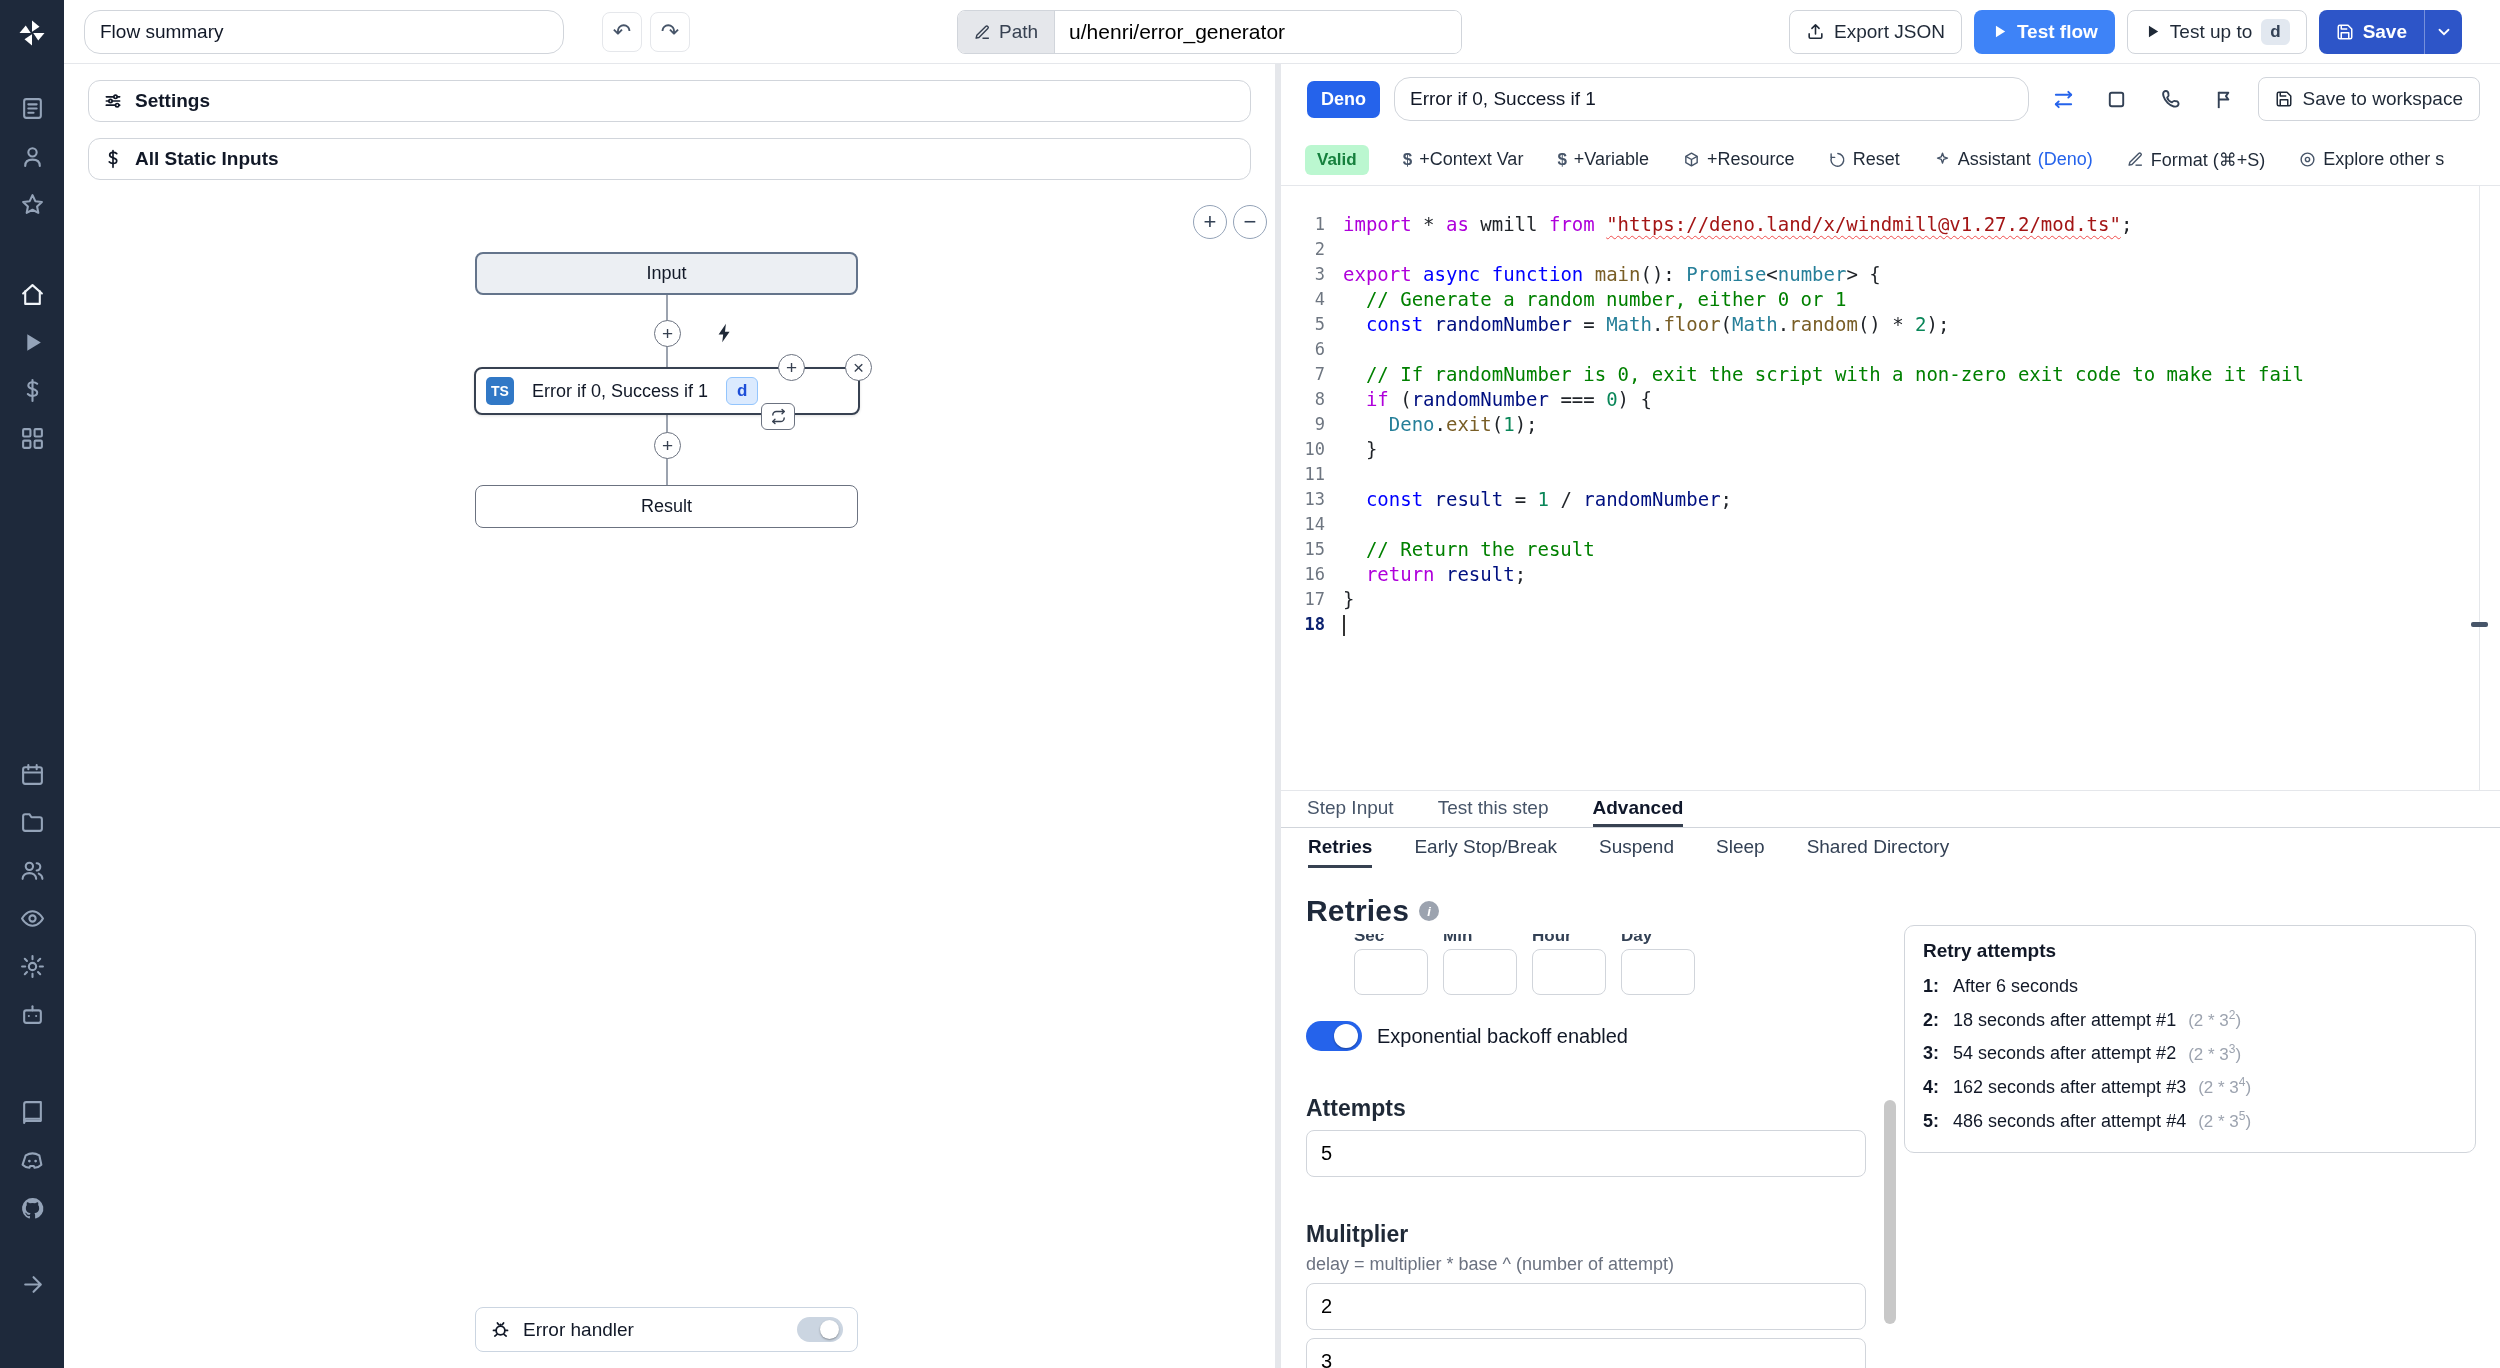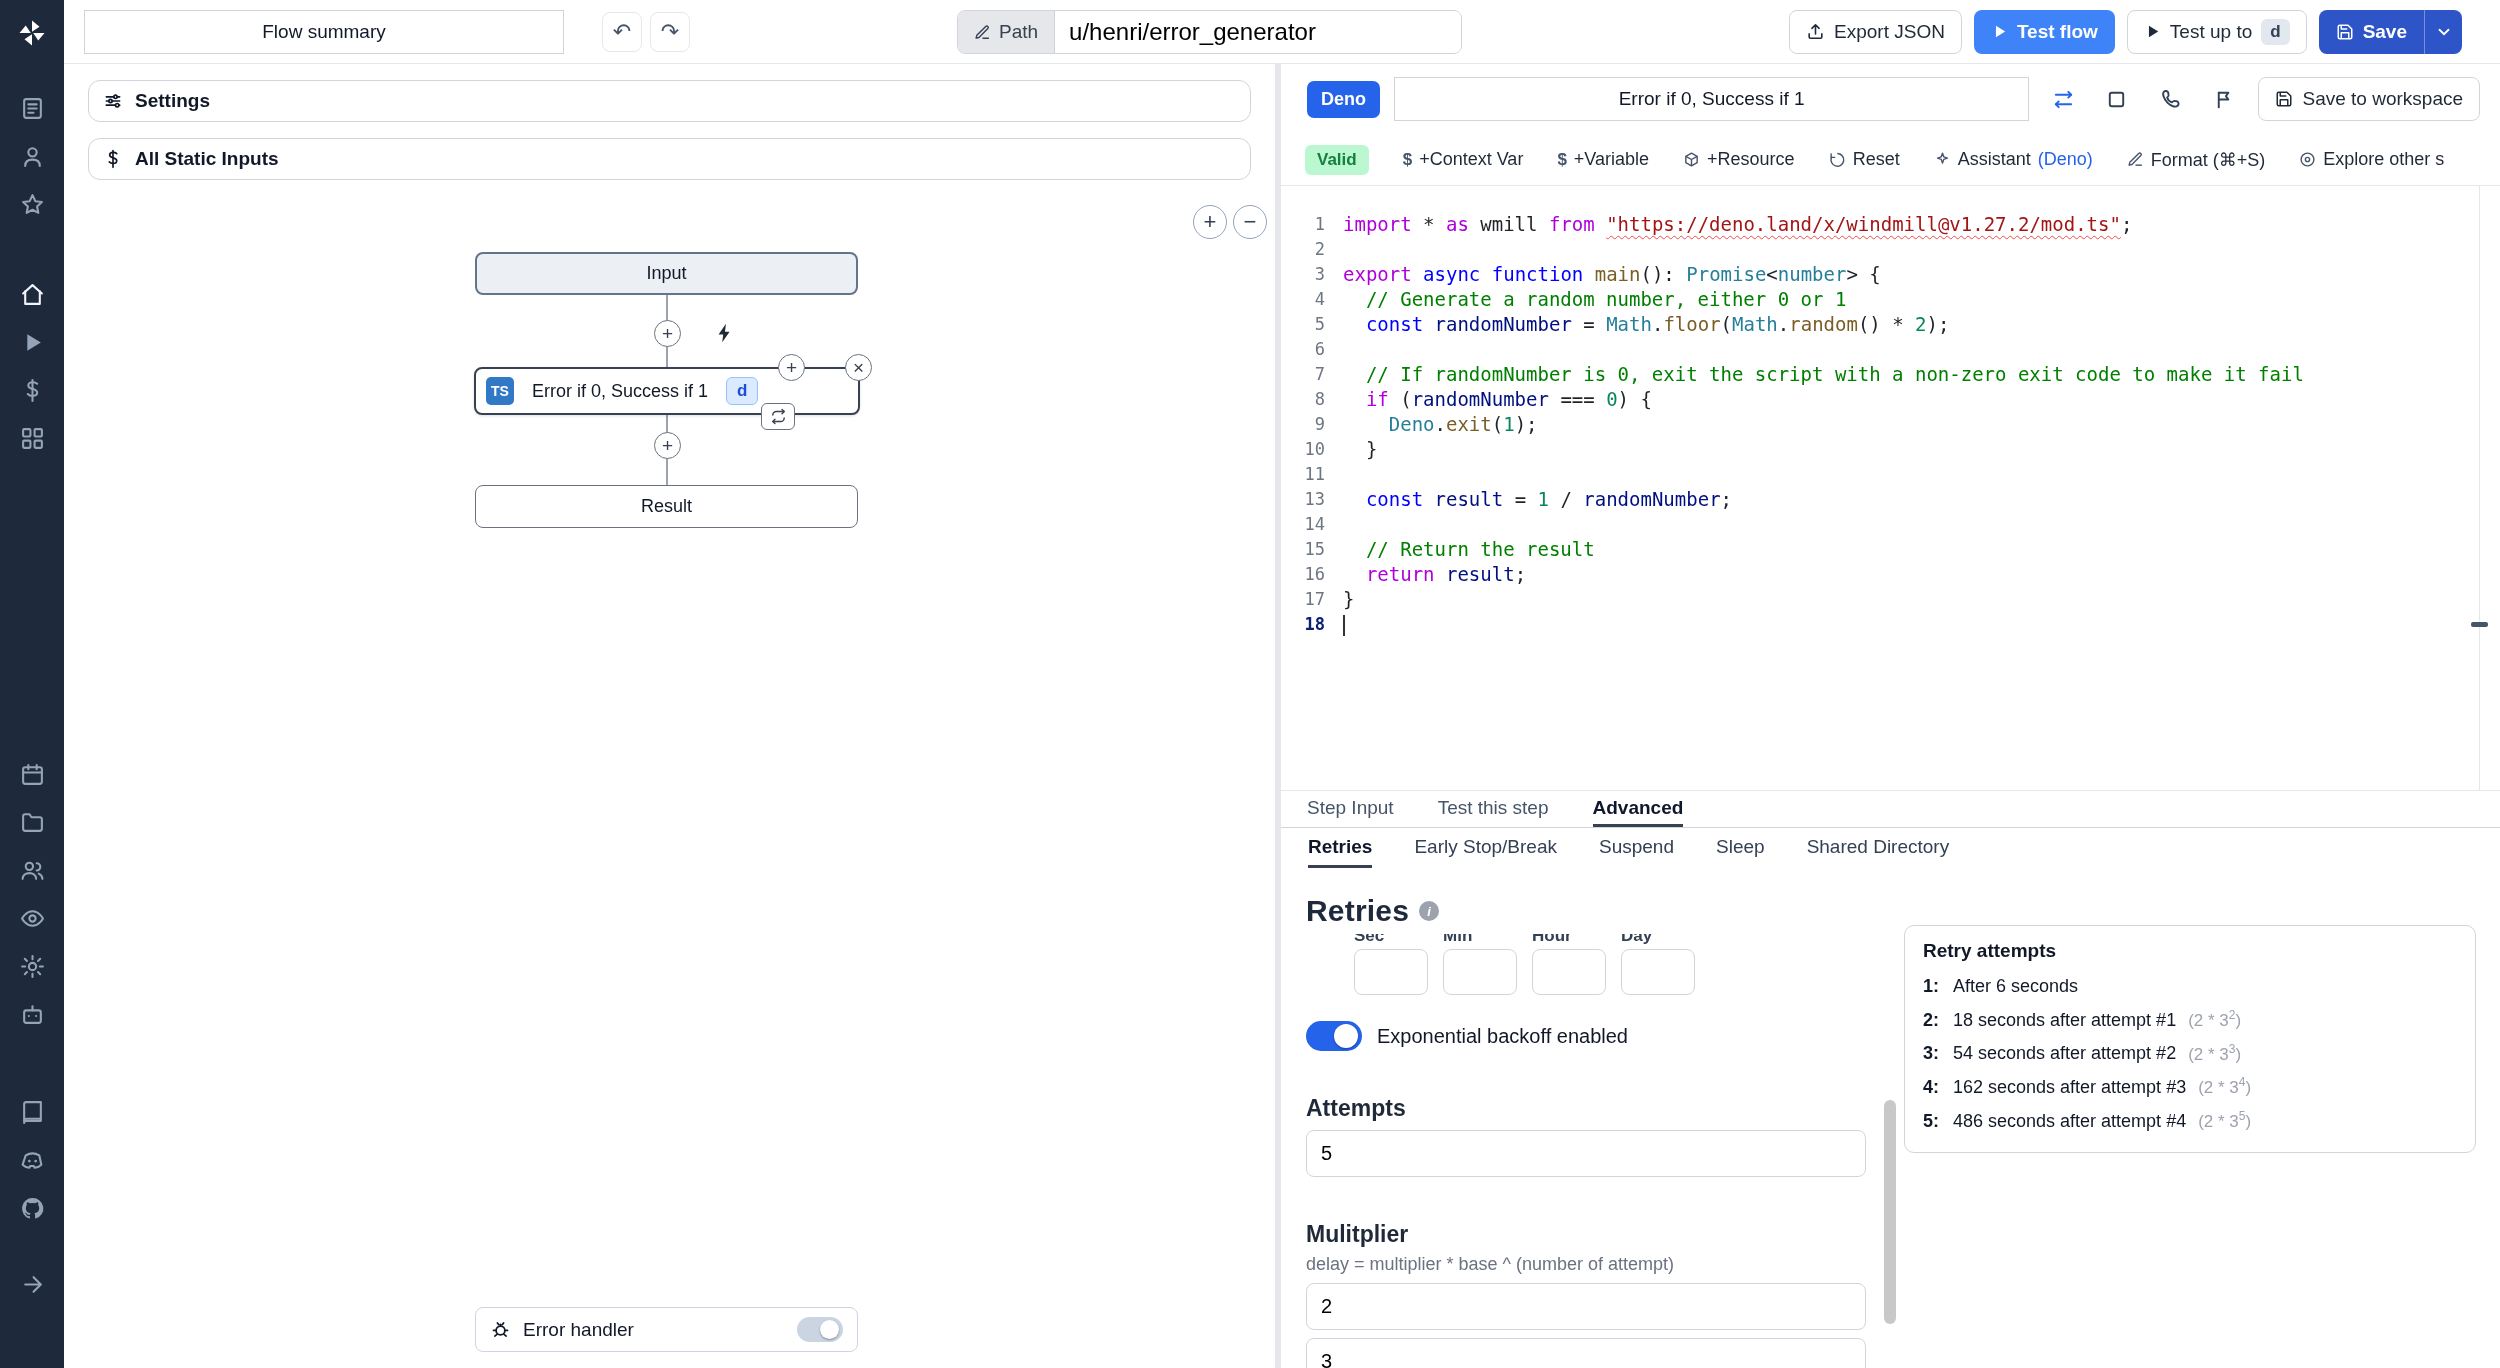--- a/index.html
+++ b/index.html
@@ -13,31 +13,31 @@
   .rail .logo { width:46px; height:46px; display:flex; align-items:center; justify-content:center; color:#fff; }
   .rail .ric { width:46px; height:48px; display:flex; align-items:center; justify-content:center;
     color:#94a3b8; cursor:pointer; }
   .rail .ric svg { width:25px; height:25px; }
   .rail .ric.active { color:#f1f5f9; }
   .g1{margin-top:28px}.g2{margin-top:42px}.g3{margin-top:288px}.g4{margin-top:50px}.g5{margin-top:28px}
 
   
   .header { position:absolute; left:64px; top:0; right:0; height:64px; background:#fff;
     border-bottom:1px solid #e5e7eb; display:flex; align-items:center; padding:0 38px 0 20px; }
-  .inp { border:1px solid #d1d5db; border-radius:0; height:44px; font-size:19px; color:#111827;
-    padding:0 28px; outline:none; font-family:"Liberation Sans",sans-serif; background:#fff;text-align:center; }
+  .inp { border:1px solid #d1d5db; border-radius:16px; height:44px; font-size:19px; color:#111827;
+    padding:0 15px; outline:none; font-family:"Liberation Sans",sans-serif; background:#fff; }
   .flow-summary { width:480px; }
   .icon-btn { width:40px; height:40px; border:1px solid #e5e7eb; background:#fff; border-radius:8px;
     color:#475569; font-size:22px; display:flex; align-items:center; justify-content:center; cursor:pointer; }
   .undo-wrap { margin-left:38px; display:flex; gap:8px; }
   .path-group { position:absolute; left:893px; top:10px; width:505px; height:44px; display:flex;
     border:1px solid #d1d5db; border-radius:8px; overflow:hidden; background:#fff; }
   .path-chip { background:#e5e7eb; display:flex; align-items:center; gap:8px; padding:0 16px;
     font-size:19px; color:#374151; border-right:1px solid #d1d5db; }
-  .path-group input { border:none; flex:1; height:100%; font-size:24px; padding:0 14px; outline:none; }
+  .path-group input { border:none; flex:1; height:100%; font-size:21px; padding:0 14px; outline:none; }
   .header-right { margin-left:auto; display:flex; align-items:center; gap:12px; }
   .btn { height:44px; border-radius:8px; display:flex; align-items:center; gap:9px; padding:0 16px;
     font-size:19px; cursor:pointer; border:1px solid transparent; white-space:nowrap; }
   .btn-outline { background:#fff; border-color:#d1d5db; color:#1f2937; }
   .btn-blue { background:#3e83f7; color:#fff; font-weight:600; }
   .btn-save { background:#2d55c8; color:#fff; font-weight:600; border-radius:8px 0 0 8px; }
   .save-caret { background:#2d55c8; color:#fff; width:38px; height:44px; border:none;
     border-left:1px solid rgba(255,255,255,.35); border-radius:0 8px 8px 0; display:flex;
     align-items:center; justify-content:center; cursor:pointer; }
   .save-group { display:flex; }

